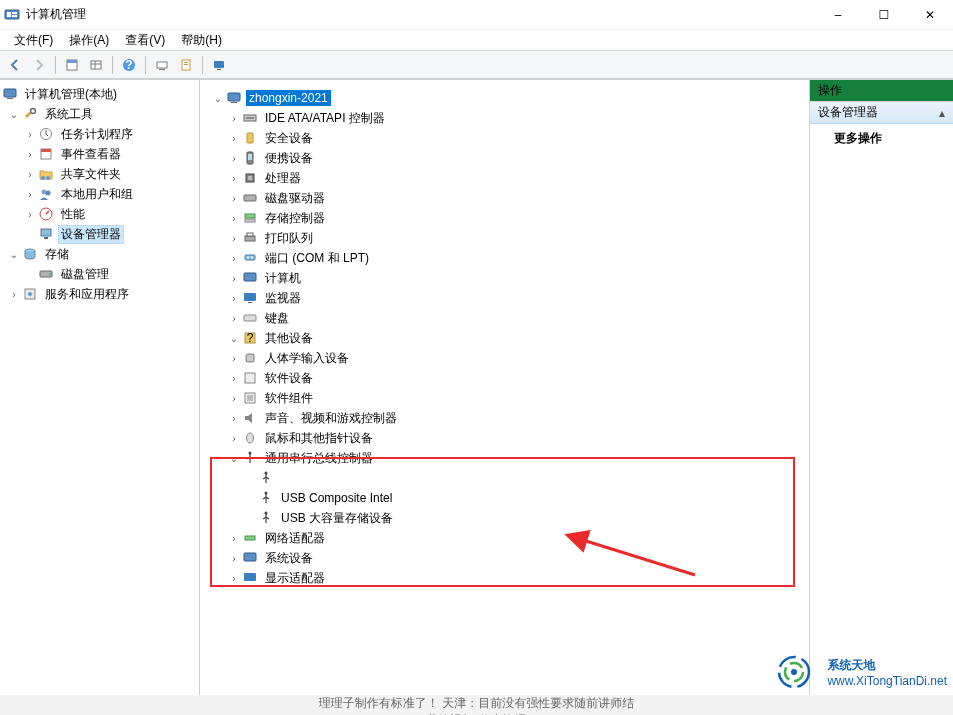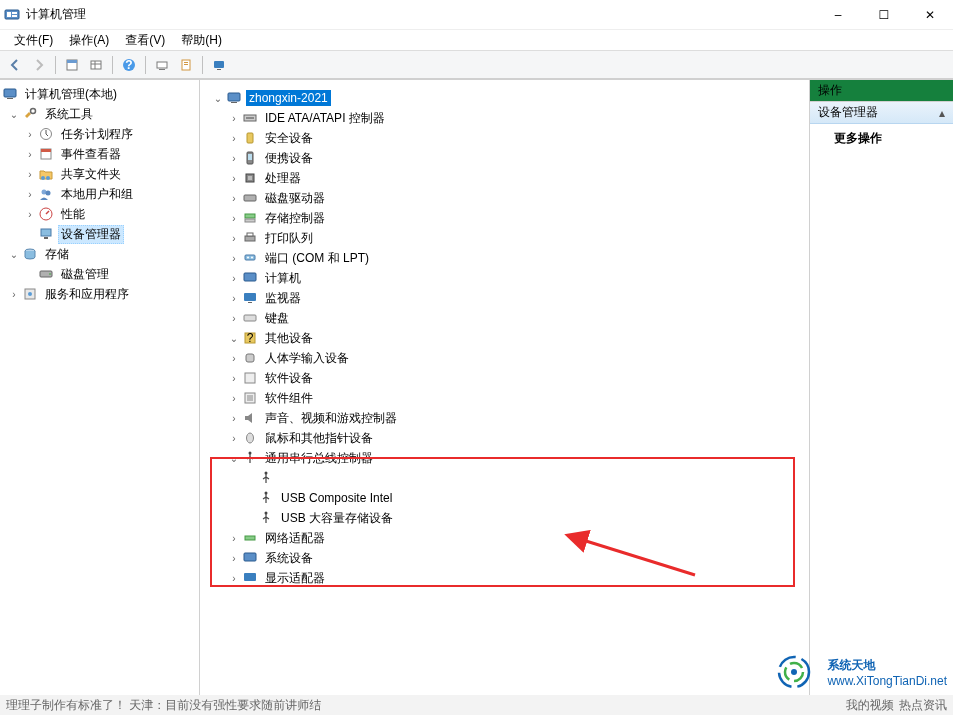--- a/index.html
+++ b/index.html
@@ -42,21 +42,21 @@
 
 .pane-header { height:22px; background:#15803d; border-bottom:1px solid #d0d0d0; display:flex; align-items:center; padding:0 8px; font-weight:400;}
 .pane-sub { height:22px; background:linear-gradient(#eaf3fb,#d5e8f8); border-bottom:1px solid #b8d6f0; display:flex; align-items:center; padding:0 8px;}
 .action-link { padding:6px 16px 6px 24px; cursor:pointer;font-weight:bold;}
 
 
 .hl-box { position:absolute; border:2.5px solid #e92b2b; pointer-events:none;}
 .arrow { position:absolute; pointer-events:none;}
 
 
-.footer { position:absolute; bottom:0; left:0; right:0; height:20px; background:#f3f3f3; display:flex; align-items:center; font-size:11px; color:#666; padding:0 6px; justify-content:space-between;}
+.footer { position:absolute; bottom:0; left:0; right:0; height:20px; background:#f3f3f3; display:flex; align-items:center; font-size:11px; color:#666; padding:0 6px; flex-direction:column;}
 .logo { position:absolute; right:6px; bottom:26px; display:flex; align-items:center; gap:16px; font-size:12px;}
 .logo .cn { font-weight:bold; color:#1064b4;}
 .logo .url { color:#1064b4; font-size:12px;}
 
 svg { display:block;}
 </style>
 </head>
 <body>
 
 <div class="titlebar">

